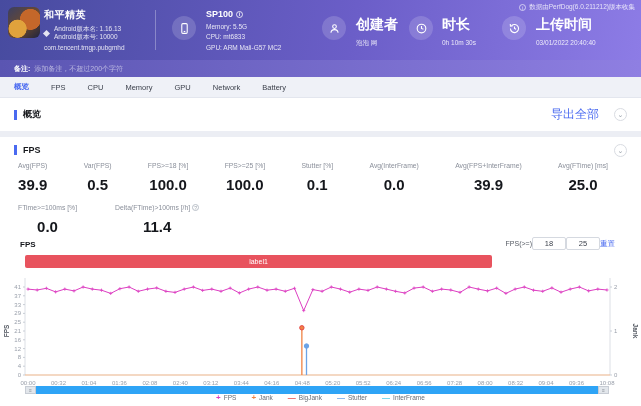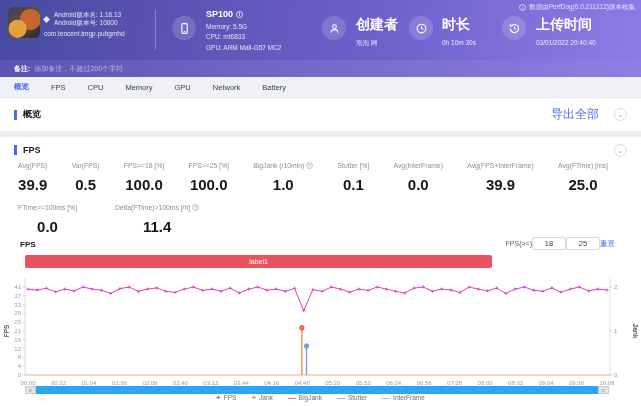--- a/index.html
+++ b/index.html
@@ -114,20 +114,21 @@
   svg text { font-family:"Liberation Sans", sans-serif; }
 </style>
 </head>
 <body>
 
 <div class="page">
 
   <div class="topbar">
     <div class="app-icon"></div>
     <div class="app-info">
+      <div class="app-title">和平精英</div>
       <div class="ver-row">
         <span class="diamond"></span>
         <div class="ver-lines">
           <div>Android版本名: 1.16.13</div>
           <div>Android版本号: 10000</div>
         </div>
       </div>
       <div class="app-pkg">com.tencent.tmgp.pubgmhd</div>
     </div>
 
@@ -237,27 +238,20 @@
           <div class="stat-label">
             <span>FPS&gt;=18 [%]</span>
           </div>
           <div class="stat-value">100.0</div>
         </div>
         <div class="stat">
           <div class="stat-label">
             <span>FPS&gt;=25 [%]</span>
           </div>
           <div class="stat-value">100.0</div>
-        </div>
-        <div class="stat">
-          <div class="stat-label">
-            <span>BigJank (/10min)</span>
-            <span class="help">?</span>
-          </div>
-          <div class="stat-value">1.0</div>
         </div>
         <div class="stat">
           <div class="stat-label">
             <span>Stutter [%]</span>
           </div>
           <div class="stat-value">0.1</div>
         </div>
         <div class="stat">
           <div class="stat-label">
             <span>Avg(InterFrame)</span>

